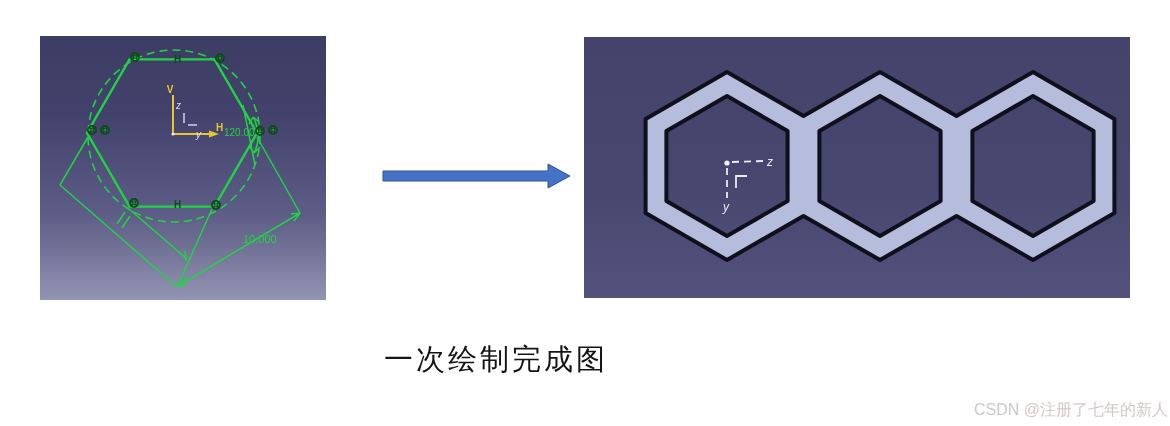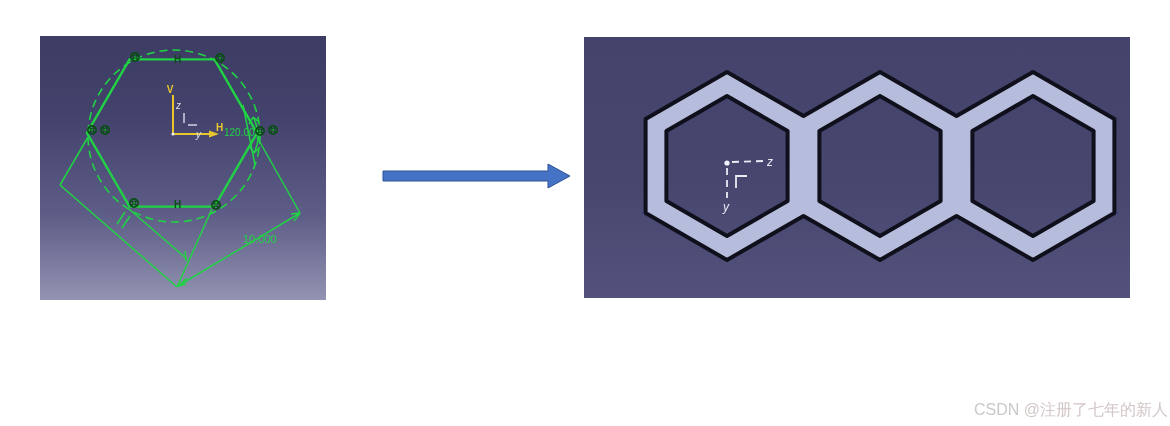--- a/index.html
+++ b/index.html
@@ -116,18 +116,19 @@
         <circle cx="143" cy="126" r="2.6" fill="#f2f3fa" stroke="none"></circle>
         <line x1="148" y1="125" x2="179" y2="124" stroke-dasharray="7 5"></line>
         <line x1="143" y1="131" x2="143" y2="161" stroke-dasharray="7 5"></line>
         <path d="M152,151 L152,139 L163,139"></path>
       </g>
       <text x="183" y="129" fill="#e8eaf4" font-size="12" font-style="italic">z</text>
       <text x="139" y="174" fill="#e8eaf4" font-size="12" font-style="italic">y</text>
     </svg>
   </div>
 
+  <div id="caption">一次绘制完成图</div>
 
   <div id="watermark">
     <span class="brand">CSDN </span><span class="handle">@注册了七年的新人</span>
   </div>
 
 </div>
 
 </body></html>

